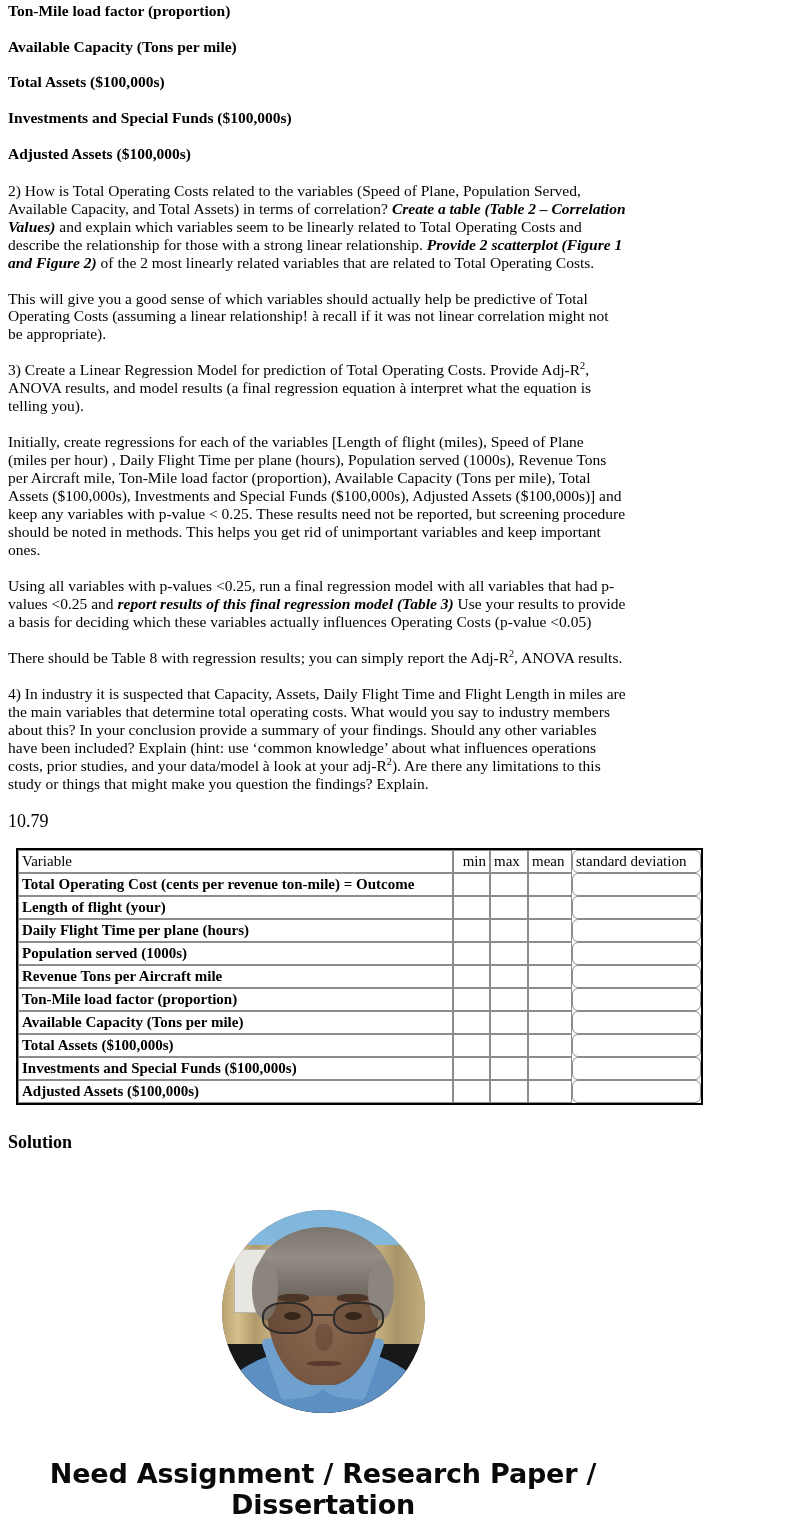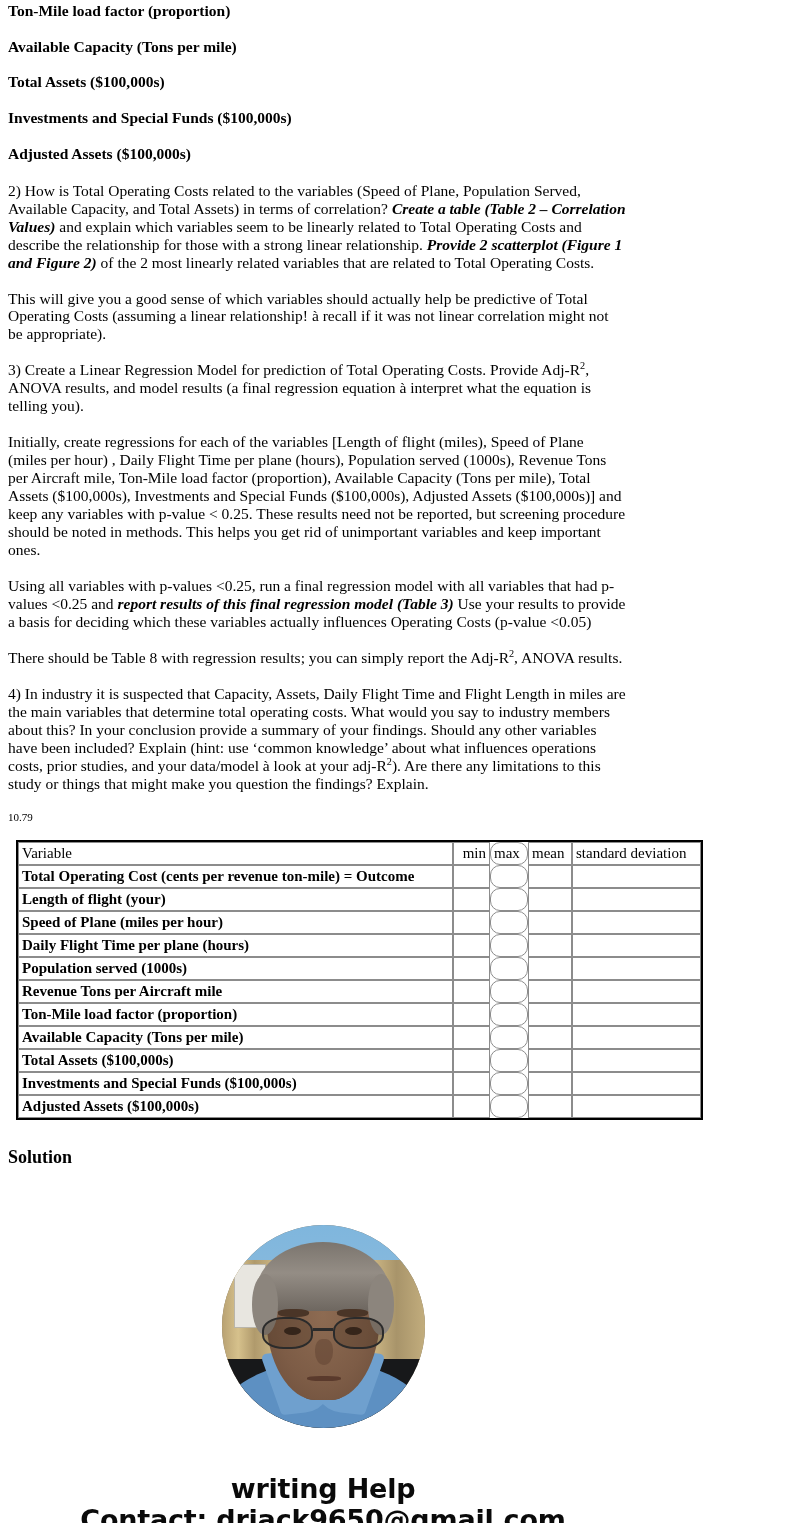--- a/index.html
+++ b/index.html
@@ -33,21 +33,21 @@
   p.body {
     font-size: 15.5px;
     line-height: 1.16;
     margin: 0 12px 18px 0;
     text-align: left;
   }
   .bi { font-weight: bold; font-style: italic; }
   sup { font-size: 0.66em; vertical-align: super; line-height: 0; }
 
   .plain-num {
-    font-size: 11px;
+    font-size: 18px;
     line-height: 1.16;
     margin: 0 0 16px 0;
   }
 
   
   table.stats {
     border-collapse: separate;
     border-spacing: 0;
     border: 2px solid #000;
     margin: 0 0 0 8px;
@@ -61,23 +61,23 @@
     padding: 1px 3px 2px 3px;
     font-size: 15px;
     line-height: 1.2;
     height: 18px;
     vertical-align: top;
     box-shadow: inset 0 0 0 1px #ffffff;
   }
   table.stats tr td { border: 1px solid #8c8c8c; }
   table.stats td.var   { width: 427px; }
   table.stats td.min   { width: 29px; text-align: right; }
-  table.stats td.max   { width: 30px; border-radius: 10px; }
+  table.stats td.max   { width: 30px; }
   table.stats td.mean  { width: 36px; margin-left: 8px; }
-  table.stats td.sd    { width: 121px; }
+  table.stats td.sd    { width: 121px; border-radius: 6px; }
   table.stats tr.header td { font-weight: normal; }
   table.stats tr.data td { font-weight: bold; }
 
   
   h2.solution {
     font-size: 18px;
     font-weight: bold;
     margin: 28px 0 0 0;
     line-height: 1.1;
   }
@@ -243,27 +243,20 @@
       </tr>
       <tr class="data">
         <td class="var">Total Operating Cost (cents per revenue ton-mile) = Outcome</td>
         <td class="min">&nbsp;</td>
         <td class="max">&nbsp;</td>
         <td class="mean">&nbsp;</td>
         <td class="sd">&nbsp;</td>
       </tr>
       <tr class="data">
         <td class="var">Length of flight (your)</td>
-        <td class="min">&nbsp;</td>
-        <td class="max">&nbsp;</td>
-        <td class="mean">&nbsp;</td>
-        <td class="sd">&nbsp;</td>
-      </tr>
-      <tr class="data">
-        <td class="var">Speed of Plane (miles per hour)</td>
         <td class="min">&nbsp;</td>
         <td class="max">&nbsp;</td>
         <td class="mean">&nbsp;</td>
         <td class="sd">&nbsp;</td>
       </tr>
       <tr class="data">
         <td class="var">Daily Flight Time per plane (hours)</td>
         <td class="min">&nbsp;</td>
         <td class="max">&nbsp;</td>
         <td class="mean">&nbsp;</td>
@@ -344,17 +337,18 @@
         <div class="av-lens l"></div>
         <div class="av-lens r"></div>
         <div class="av-bridge"></div>
       </div>
       <div class="av-nose"></div>
       <div class="av-mouth"></div>
     </div>
   </div>
 
   <div class="promo">
+    <span class="l1">Need Assignment / Research Paper / Dissertation</span>
     <span class="l2">writing Help</span>
     <span class="l3">Contact: drjack9650@gmail.com</span>
   </div>
 
 </div>
 
 </body></html>

